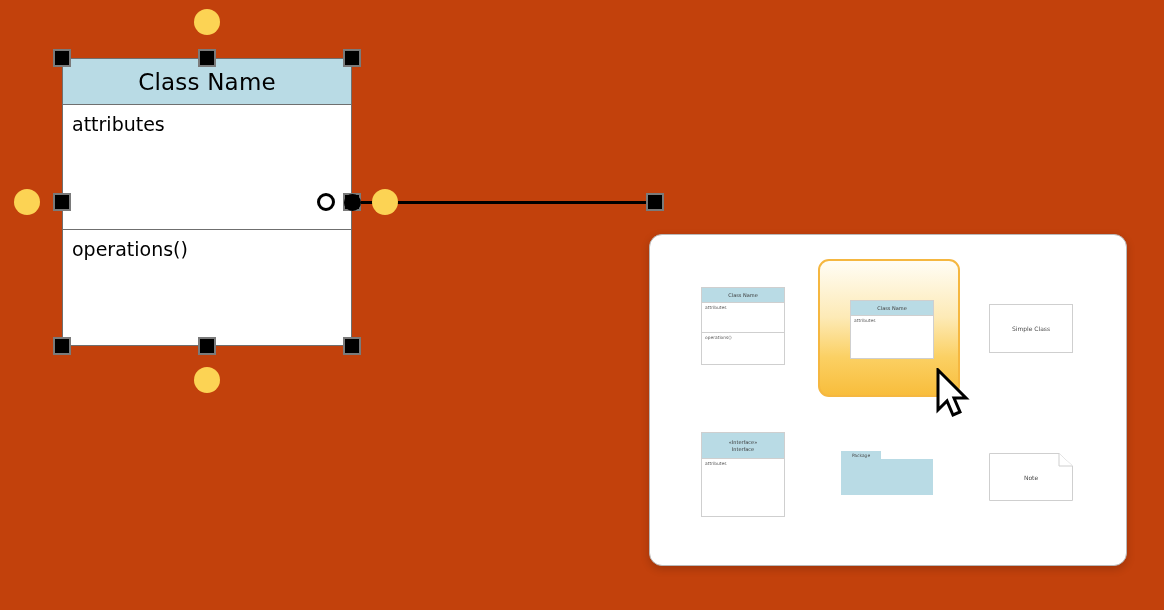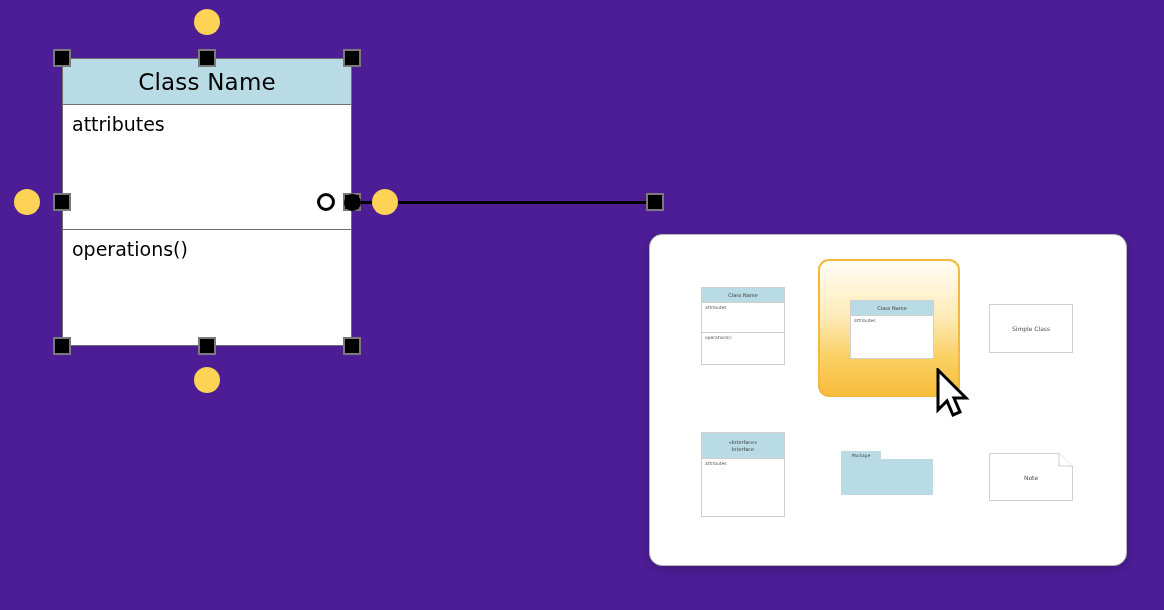--- a/index.html
+++ b/index.html
@@ -13,21 +13,21 @@
     position: relative;
     overflow: hidden;
     font-family: "DejaVu Sans", "Liberation Sans", sans-serif;
   }
 
   
   #canvas {
     position: absolute;
     left: 0; top: 0;
     width: 1164px; height: 610px;
-    background: #4c1d95;
+    background: #c2410c;
   }
 
   
   .uml-class {
     position: absolute;
     left: 62px;
     top: 58px;
     width: 290px;
     height: 288px;
     background: #ffffff;

